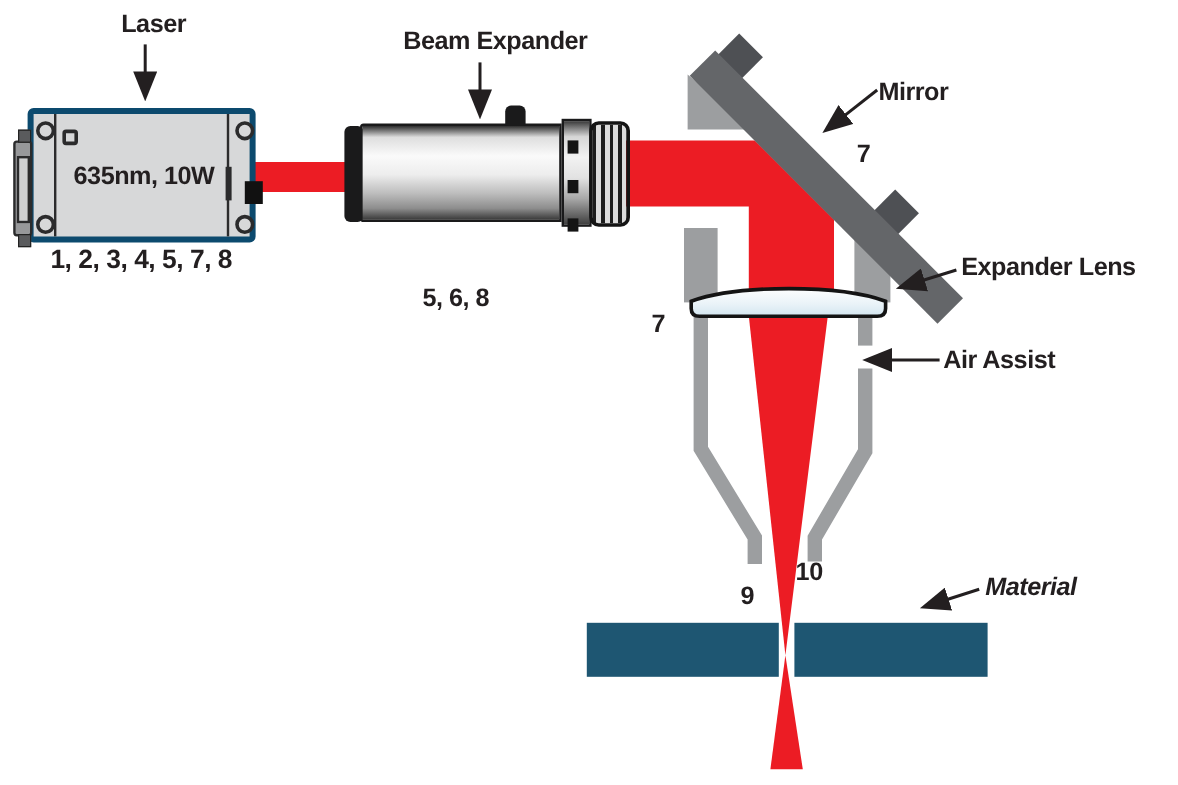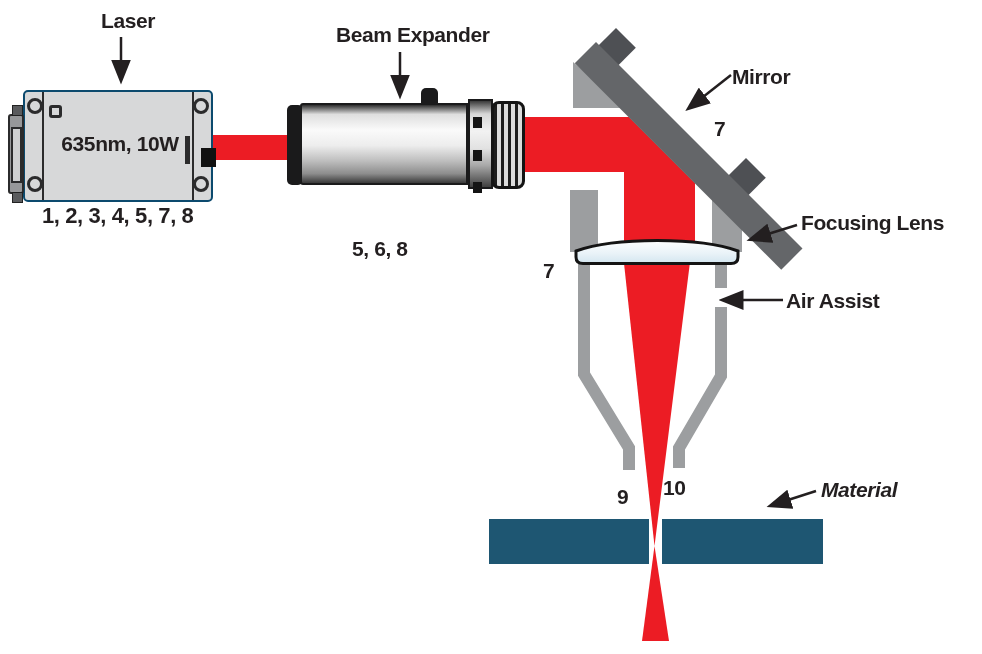--- a/index.html
+++ b/index.html
@@ -10,21 +10,21 @@
   svg.scene { position:absolute; left:0; top:0; z-index:1; }
 
   .lbl {
     position:absolute; z-index:30; font-weight:700; font-size:21px;
     color:#231f20; letter-spacing:-0.4px; white-space:nowrap; line-height:1;
   }
 
   
   .laser-box {
     position:absolute; left:23px; top:90px; width:190px; height:112px;
-    background:#d7d8d9; border:2px solid #0c4a6e; border-radius:5px;
+    background:#d7d8d9; border:5px solid #0c4a6e; border-radius:5px;
     box-sizing:border-box; z-index:20;
   }
   .plate { position:absolute; top:0; bottom:0; width:0; border-right:2px solid #2b2b2c; }
   .plate-left  { left:17px; }
   .plate-right { right:17px; border-right:none; border-left:2px solid #2b2b2c; }
   .screw {
     position:absolute; width:16px; height:16px; box-sizing:border-box;
     border:3px solid #2b2b2c; border-radius:50%; background:#d7d8d9;
   }
   .laser-chip {
@@ -154,22 +154,22 @@
       <div class="exp-tab" style="top:49px;"></div>
       <div class="exp-tab" style="top:81px;"></div>
     </div>
     <div class="exp-knurl"></div>
   </div>
 
   <div class="lbl" style="left:101px; top:10px;">Laser</div>
   <div class="lbl" style="left:336px; top:24px;">Beam Expander</div>
   <div class="lbl" style="left:732px; top:66px;">Mirror</div>
   <div class="lbl" style="left:714px; top:118px;">7</div>
-  <div class="lbl" style="left:801px; top:212px;">Focusing Lens</div>
+  <div class="lbl" style="left:801px; top:212px;">Expander Lens</div>
   <div class="lbl" style="left:543px; top:260px;">7</div>
   <div class="lbl" style="left:786px; top:290px;">Air Assist</div>
   <div class="lbl" style="left:617px; top:486px;">9</div>
-  <div class="lbl" style="left:663px; top:477px;">10</div>
+  <div class="lbl" style="left:663px; top:466px;">10</div>
   <div class="lbl" style="left:821px; top:479px;font-style:italic;">Material</div>
   <div class="lbl" style="left:42px; top:205px; font-size:22px;">1, 2, 3, 4, 5, 7, 8</div>
   <div class="lbl" style="left:352px; top:197px;margin-top:41px;">5, 6, 8</div>
 
 </div>
 
 </body></html>

